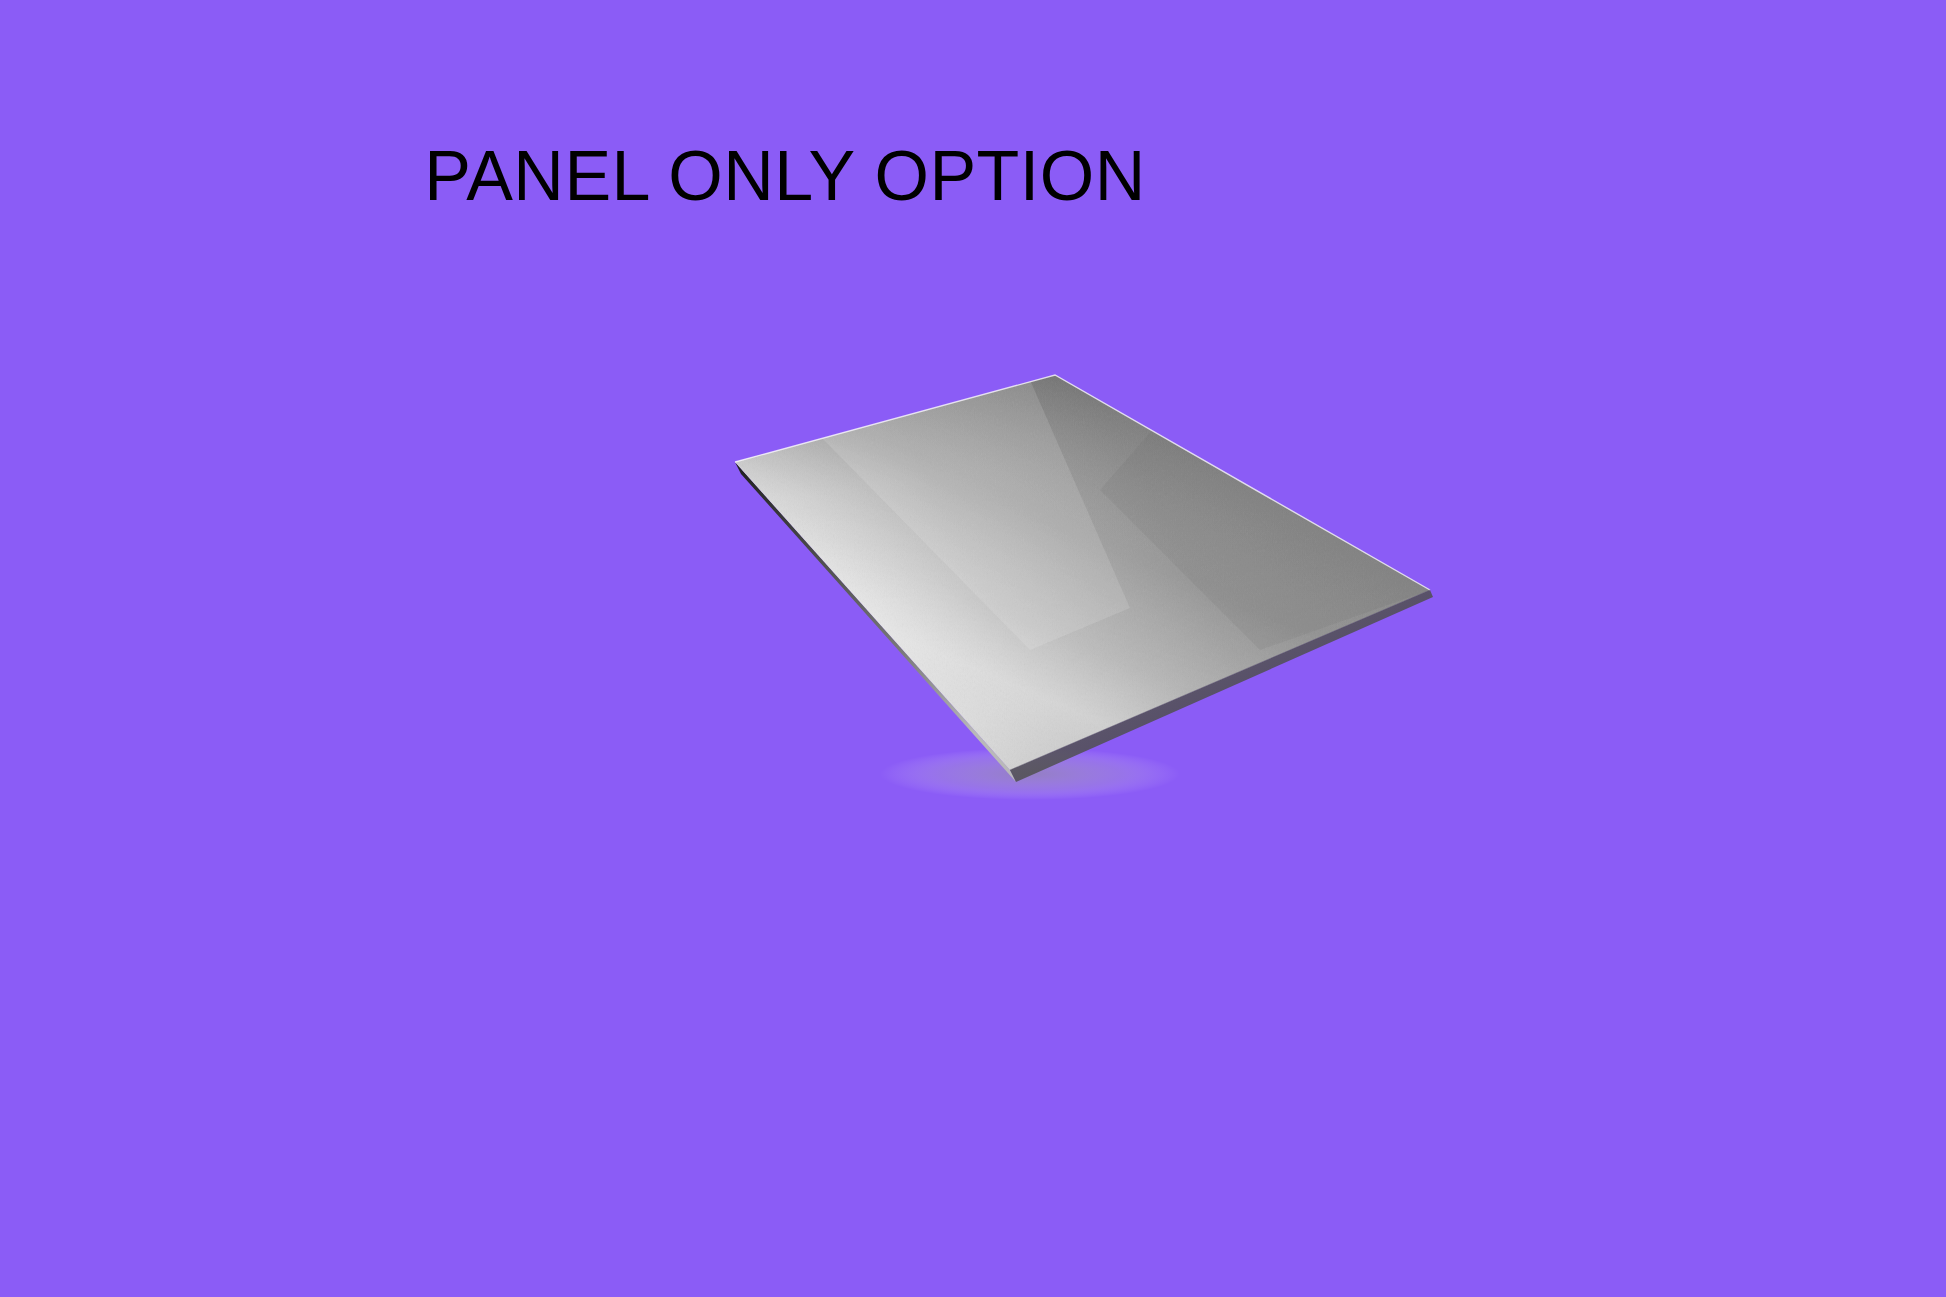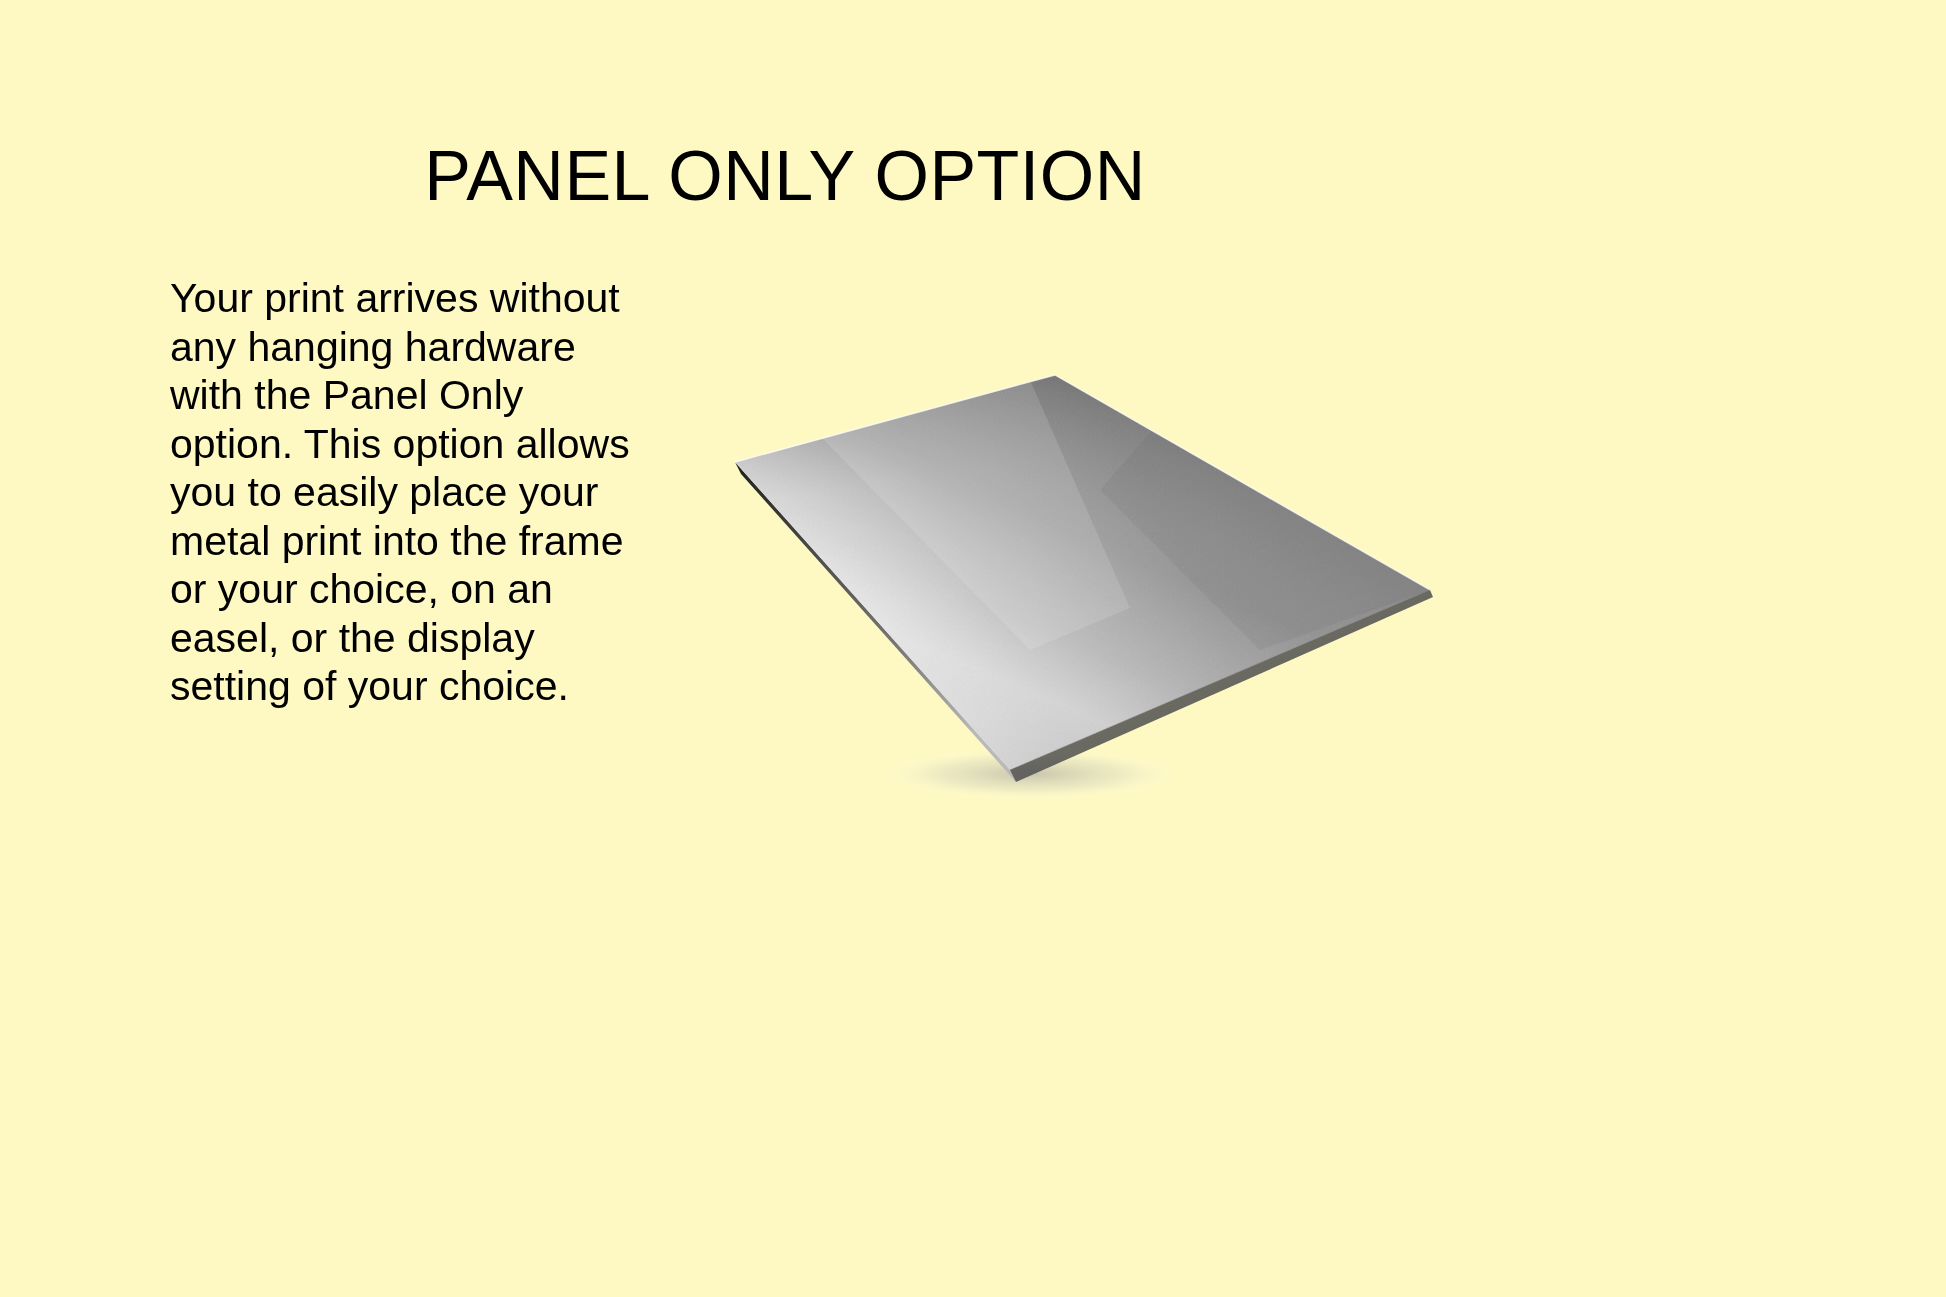--- a/index.html
+++ b/index.html
@@ -12,21 +12,21 @@
     height: 1297px;
     position: relative;
     overflow: hidden;
     font-family: "Liberation Sans", sans-serif;
     color: #000000;
   }
 
   .slide {
     position: absolute;
     inset: 0;
-    background: #fef9c3;
+    background: #8b5cf6;
   }
 
   
   .slide-title {
     position: absolute;
     left: 0;
     top: 92px;
     width: 1570px;
     text-align: center;
     font-size: 70px;
@@ -64,21 +64,20 @@
     height: 100%;
   }
 </style>
 </head>
 <body>
 
 <div class="slide">
 
   <h1 class="slide-title">PANEL ONLY OPTION</h1>
 
-  <div class="body-text">Your print arrives without any hanging hardware with the Panel Only option. This option allows you to easily place your metal print into the frame or your choice, on an easel, or the display setting of your choice.</div>
 
   <div class="panel-figure">
     <svg viewBox="0 0 780 460" xmlns="http://www.w3.org/2000/svg">
       <defs>
 
         <linearGradient id="faceGrad" x1="0" y1="0.42" x2="1" y2="0.12">
           <stop offset="0.00" stop-color="#f4f4f4"></stop>
           <stop offset="0.06" stop-color="#e6e6e6"></stop>
           <stop offset="0.16" stop-color="#d2d2d2"></stop>
           <stop offset="0.30" stop-color="#b6b6b6"></stop>

